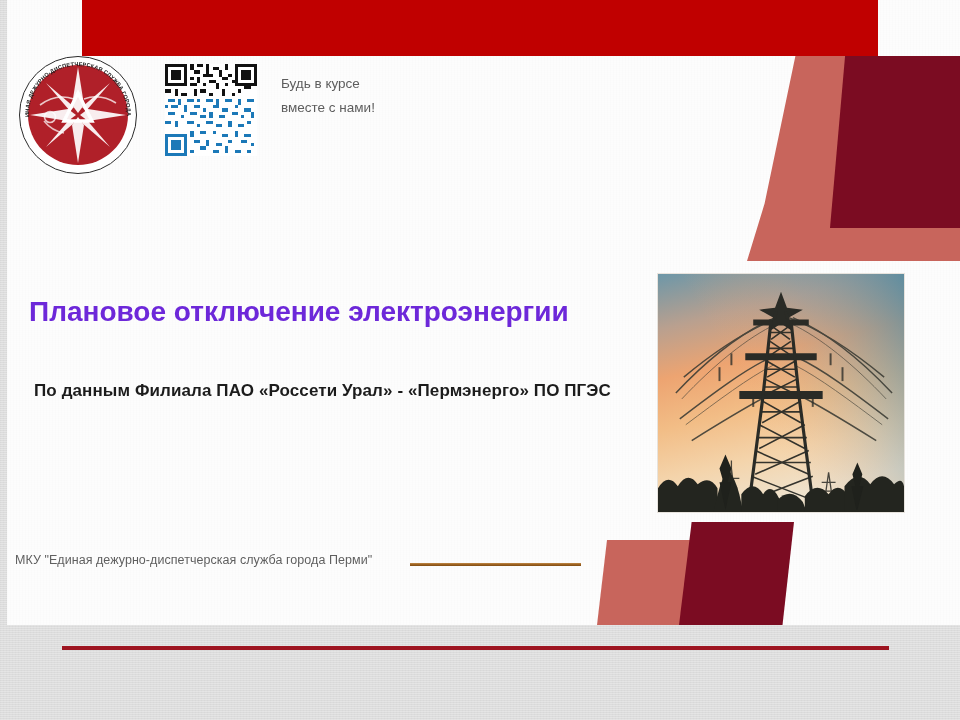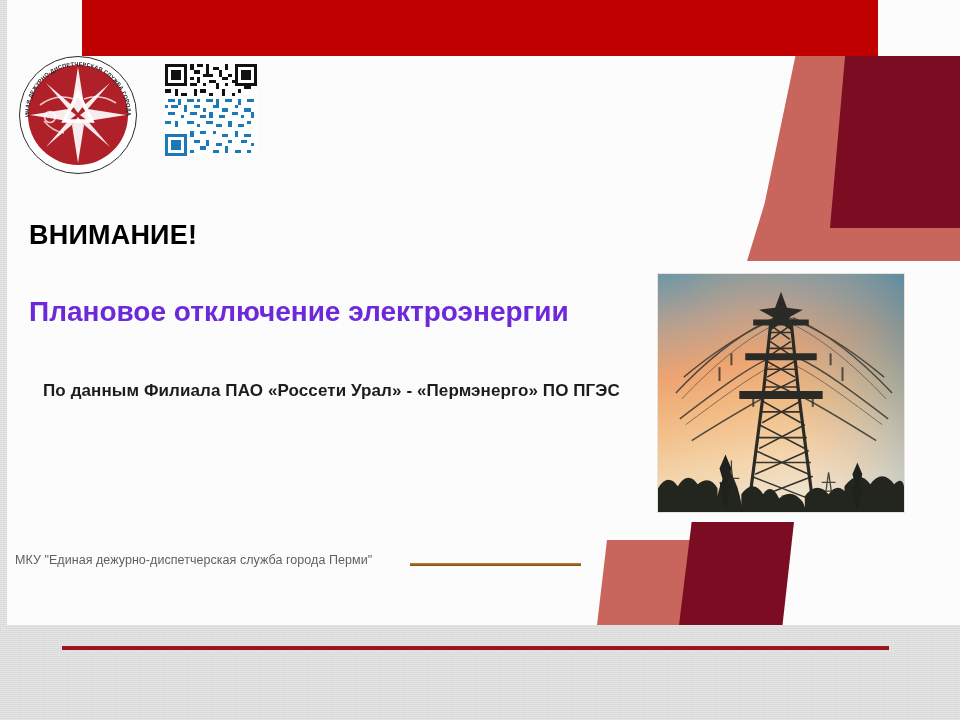--- a/index.html
+++ b/index.html
@@ -206,21 +206,20 @@
   .source-line {
     position: absolute;
     left: 27px;
     top: 381px;
     font-size: 17px;
     font-weight: 700;
     color: #1c1c1c;
     letter-spacing: .1px;
     white-space: nowrap;
     z-index: 6;
-    margin-left: 9px;
   }
 
   
   .photo {
     position: absolute;
     left: 650px;
     top: 273px;
     width: 248px;
     height: 240px;
     overflow: hidden;
@@ -420,23 +419,24 @@
                 <rect x="11" y="26" width="2" height="1"></rect>
               <rect x="15" y="27" width="2" height="1"></rect>
                 <rect x="19" y="26" width="1" height="2"></rect>
               <rect x="22" y="27" width="2" height="1"></rect>
                 <rect x="26" y="27" width="1" height="1"></rect>
             </g>
           </svg>
         </div>
       </div>
 
+      <div class="tagline">Будь в курсе
+вместе с нами!</div>
     </div>
 
-    <div class="attention">ВНИМАНИЕ!</div>
     <div class="headline">Плановое отключение электроэнергии</div>
     <div class="source-line">По данным Филиала ПАО «Россети Урал» - «Пермэнерго» ПО ПГЭС</div>
 
     <div class="photo">
       <svg viewBox="0 0 248 240" preserveAspectRatio="xMidYMid slice" aria-hidden="true">
         <defs>
           <linearGradient id="skyg" x1="0" y1="0" x2="0.25" y2="1">
             <stop offset="0%" stop-color="#6d97a8"></stop>
             <stop offset="22%" stop-color="#b9a08f"></stop>
             <stop offset="42%" stop-color="#eda471"></stop>

